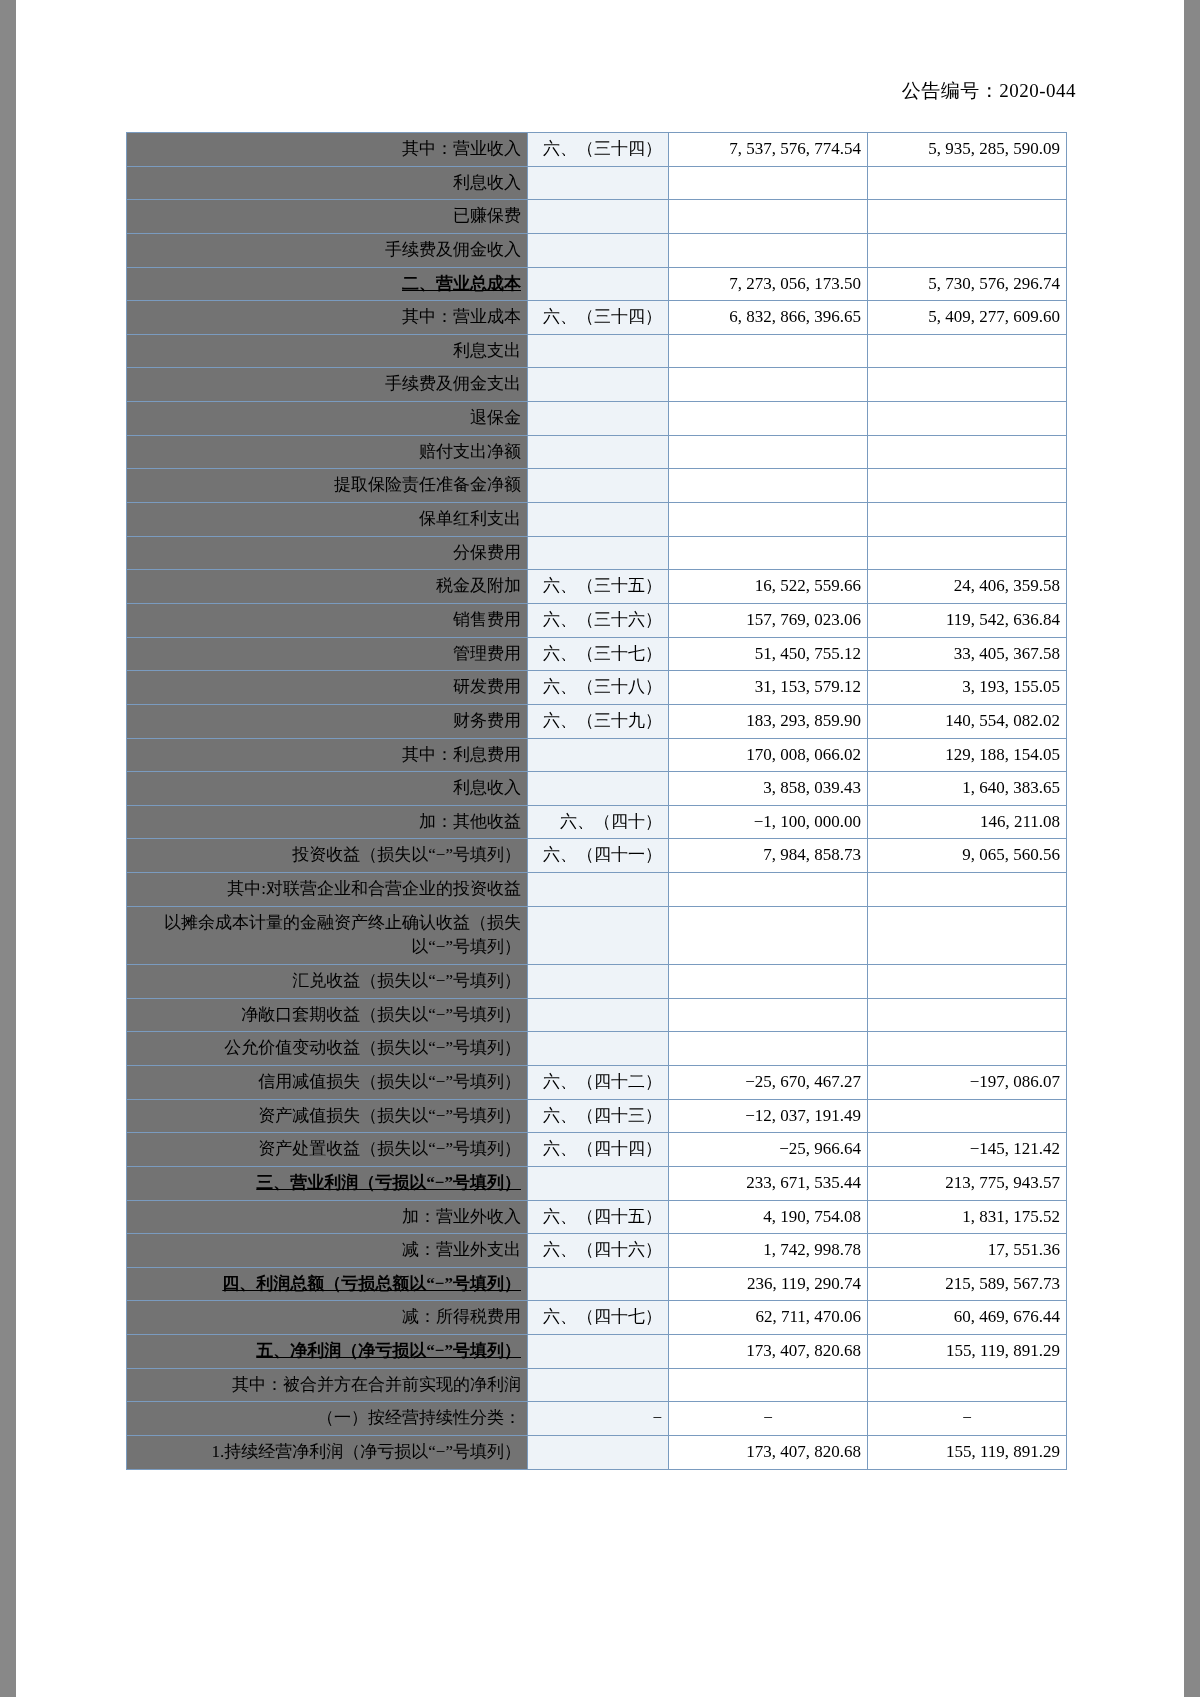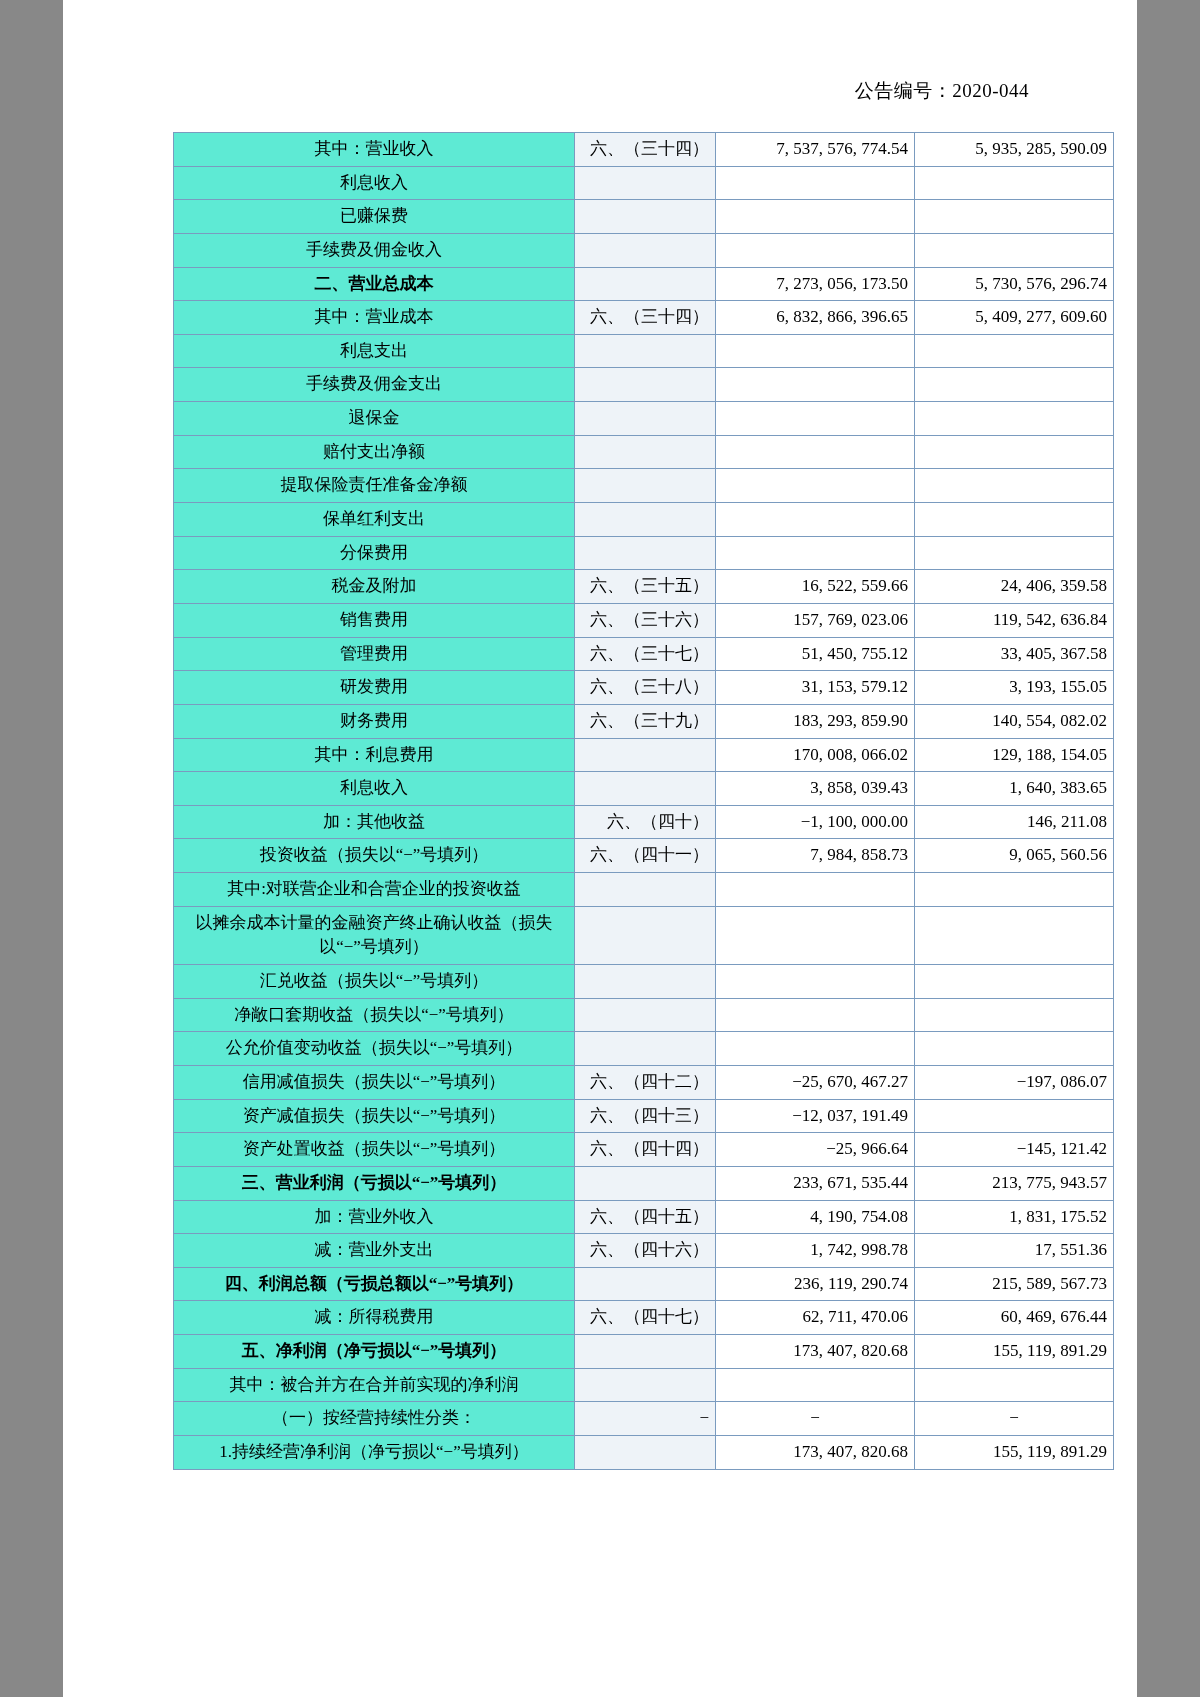--- a/index.html
+++ b/index.html
@@ -1,21 +1,21 @@
 <!DOCTYPE html>
 <html><head>
 <meta charset="utf-8">
 <style>
   html, body {
     margin: 0;
     padding: 0;
     background: #888;
   }
   .page {
-    width: 1074px;
+    width: 1168px;
     height: 1697px;
     background: #ffffff;
     margin: 0 auto;
     position: relative;
     font-family: "Liberation Serif", "DejaVu Serif", serif;
     box-sizing: border-box;
     overflow: hidden;
   }
   .header {
     position: absolute;
@@ -41,41 +41,42 @@
     border: 1px solid #7a9bbf;
     padding: 4px 6px;
     font-size: 17px;
     line-height: 1.45;
     color: #000;
     vertical-align: middle;
     height: 22px;
   }
   td.label {
     width: 388px;
-    text-align: center;
-    background: #5eead4;
+    text-align: right;
+    background: #737373;
   }
   td.note {
     width: 128px;
     text-align: right;
     background: #eef3f8;
   }
   td.v1, td.v2 {
     width: 186px;
     text-align: right;
     padding-right: 10px;
     background: #ffffff;
     font-family: "Liberation Serif", "DejaVu Serif", serif;
   }
   td.v-center {
     text-align: center;
     padding-right: 6px;
   }
   .bold {
     font-weight: bold;
+    text-decoration: underline;
   }
   .ind0 { padding-left: 6px; }
   .ind1 { padding-left: 6px; }
   .ind2 { padding-left: 58px; }
   .ind3 { padding-left: 76px; }
   .ind4 { padding-left: 96px; }
   .ind5 { padding-left: 118px; }
   .wrap-cell {
     white-space: normal;
     line-height: 1.5;

